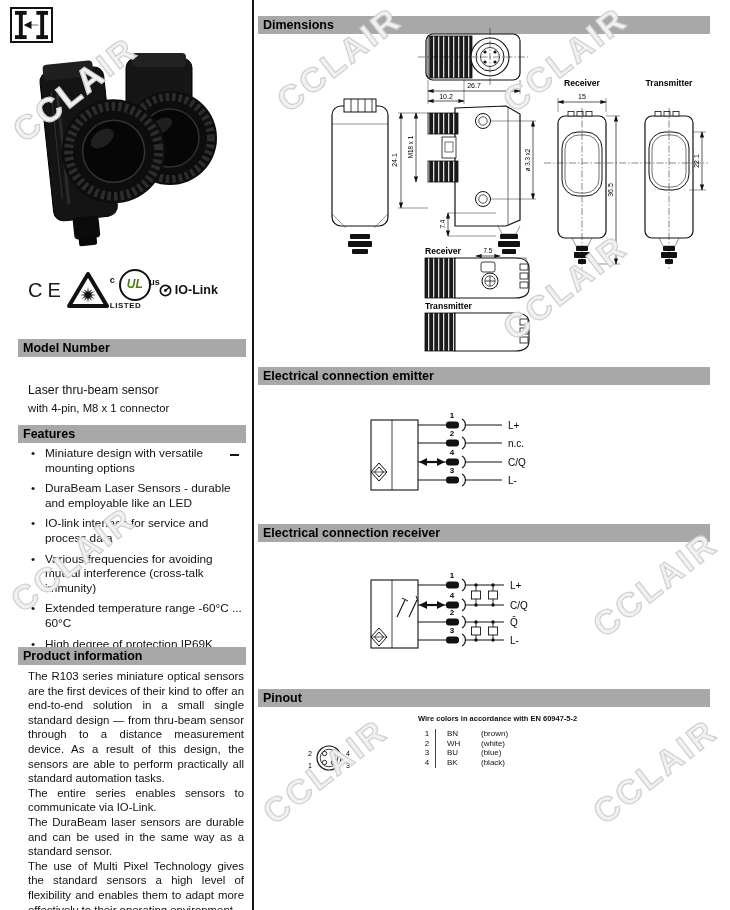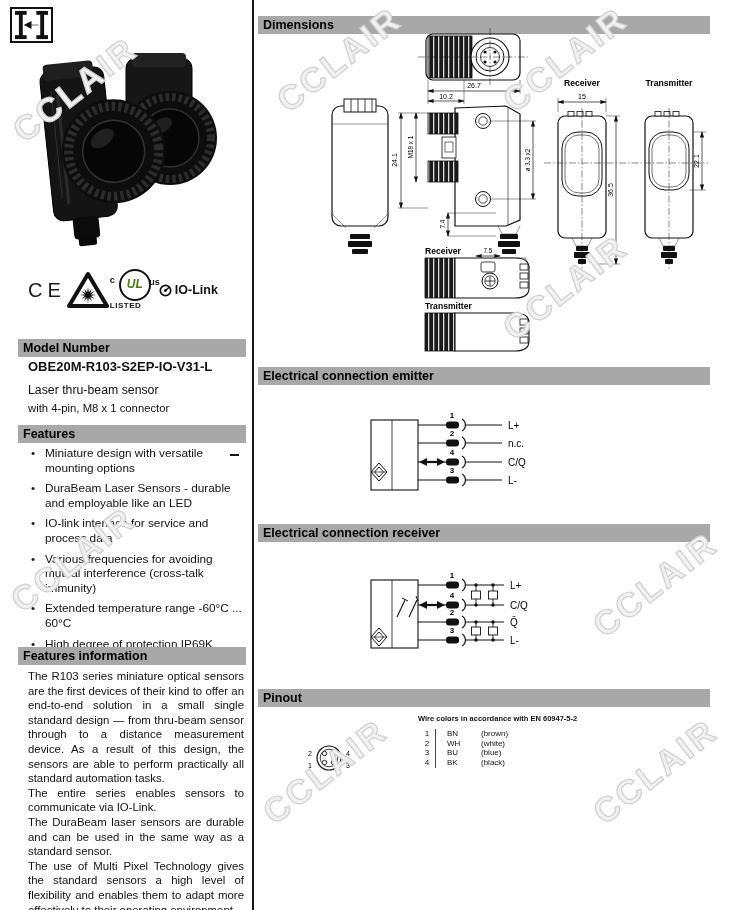--- a/index.html
+++ b/index.html
@@ -144,35 +144,34 @@
       <svg width="13" height="13" viewBox="0 0 14 14">
         <circle cx="7" cy="7" r="5.6" fill="none" stroke="#111" stroke-width="1.8"></circle>
         <circle cx="7" cy="7" r="1.6" fill="#111"></circle>
         <line x1="7" y1="7" x2="11" y2="3.5" stroke="#111" stroke-width="1.6"></line>
       </svg>
       <span>IO-Link</span>
     </div>
   </div>
 
   <div class="hdr l" style="top:339px">Model Number</div>
-  <div class="modelnum">OBE20M-R103-S2EP-IO-V31-L</div>
   <div class="modeldesc">Laser thru-beam sensor</div>
   <div class="modelconn">with 4-pin, M8 x 1 connector</div>
 
   <div class="hdr l" style="top:425px">Features</div>
   <ul class="features">
     <li>Miniature design with versatile mounting options</li>
     <li>DuraBeam Laser Sensors - durable and employable like an LED</li>
     <li>IO-link interface for service and process data</li>
     <li>Various frequencies for avoiding mutual interference (cross-talk immunity)</li>
     <li>Extended temperature range -60°C ... 60°C</li>
     <li>High degree of protection IP69K</li>
   </ul>
 
-  <div class="hdr l" style="top:647px">Features information</div>
+  <div class="hdr l" style="top:647px">Product information</div>
   <div class="paras">
     <div>The R103 series miniature optical sensors are the first devices of their kind to offer an end-to-end solution in a small single standard design — from thru-beam sensor through to a distance measurement device. As a result of this design, the sensors are able to perform practically all standard automation tasks.</div>
     <div>The entire series enables sensors to communicate via IO-Link.</div>
     <div>The DuraBeam laser sensors are durable and can be used in the same way as a standard sensor.</div>
     <div>The use of Multi Pixel Technology gives the standard sensors a high level of flexibility and enables them to adapt more effectively to their operating environment.</div>
   </div>
 
   <div class="hdr r" style="top:16px">Dimensions</div>
 
   <svg class="dims" width="448" height="335" viewBox="0 0 448 335">

